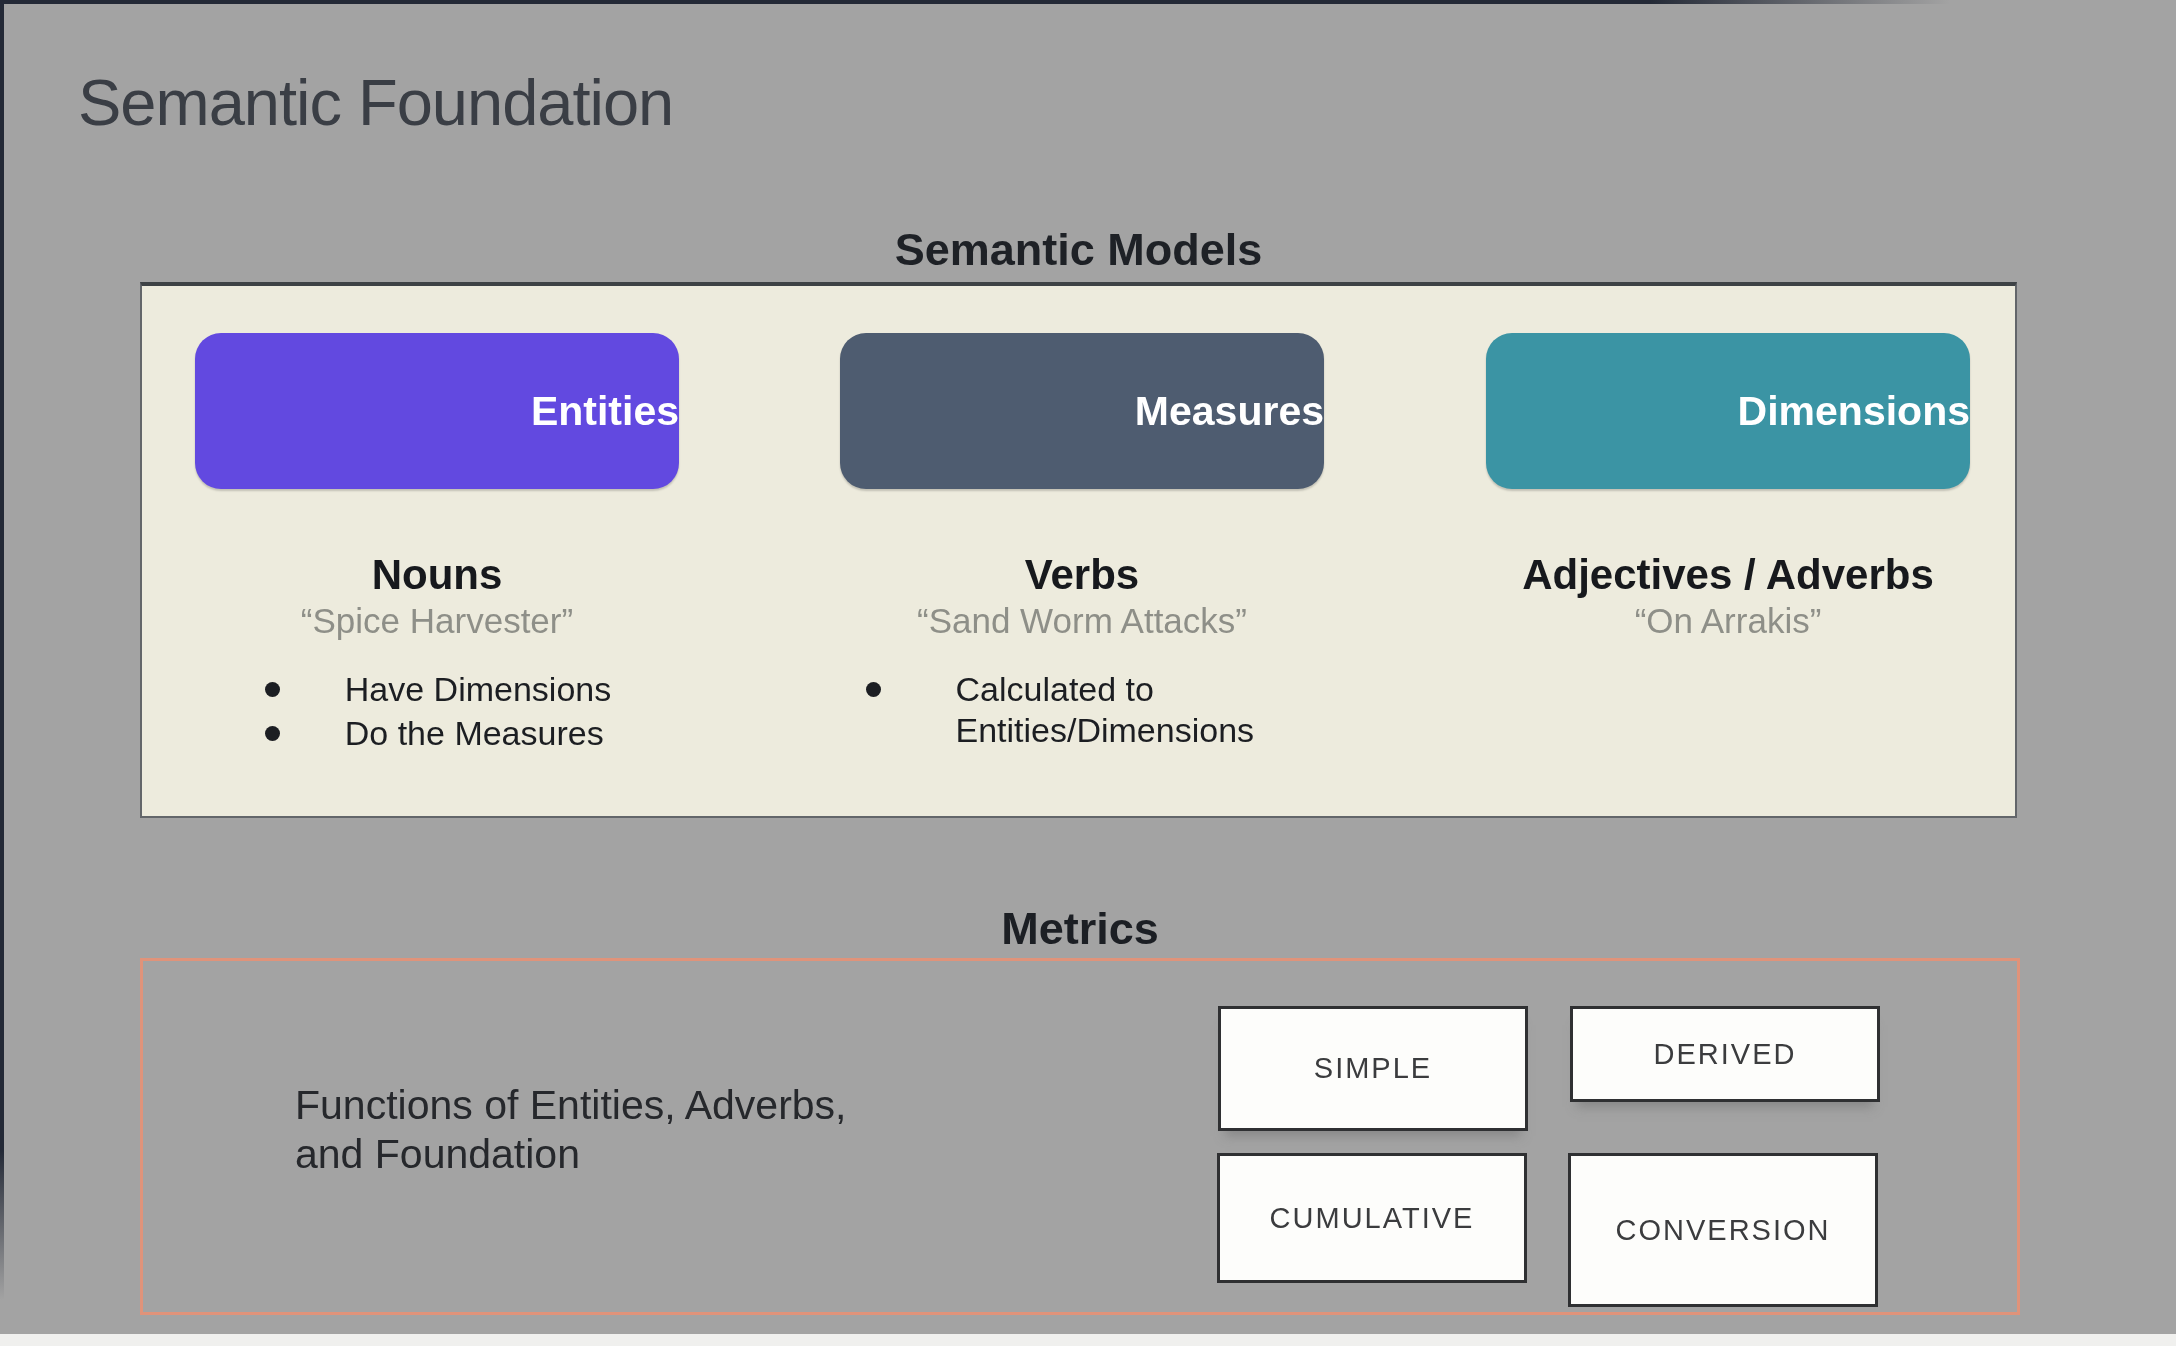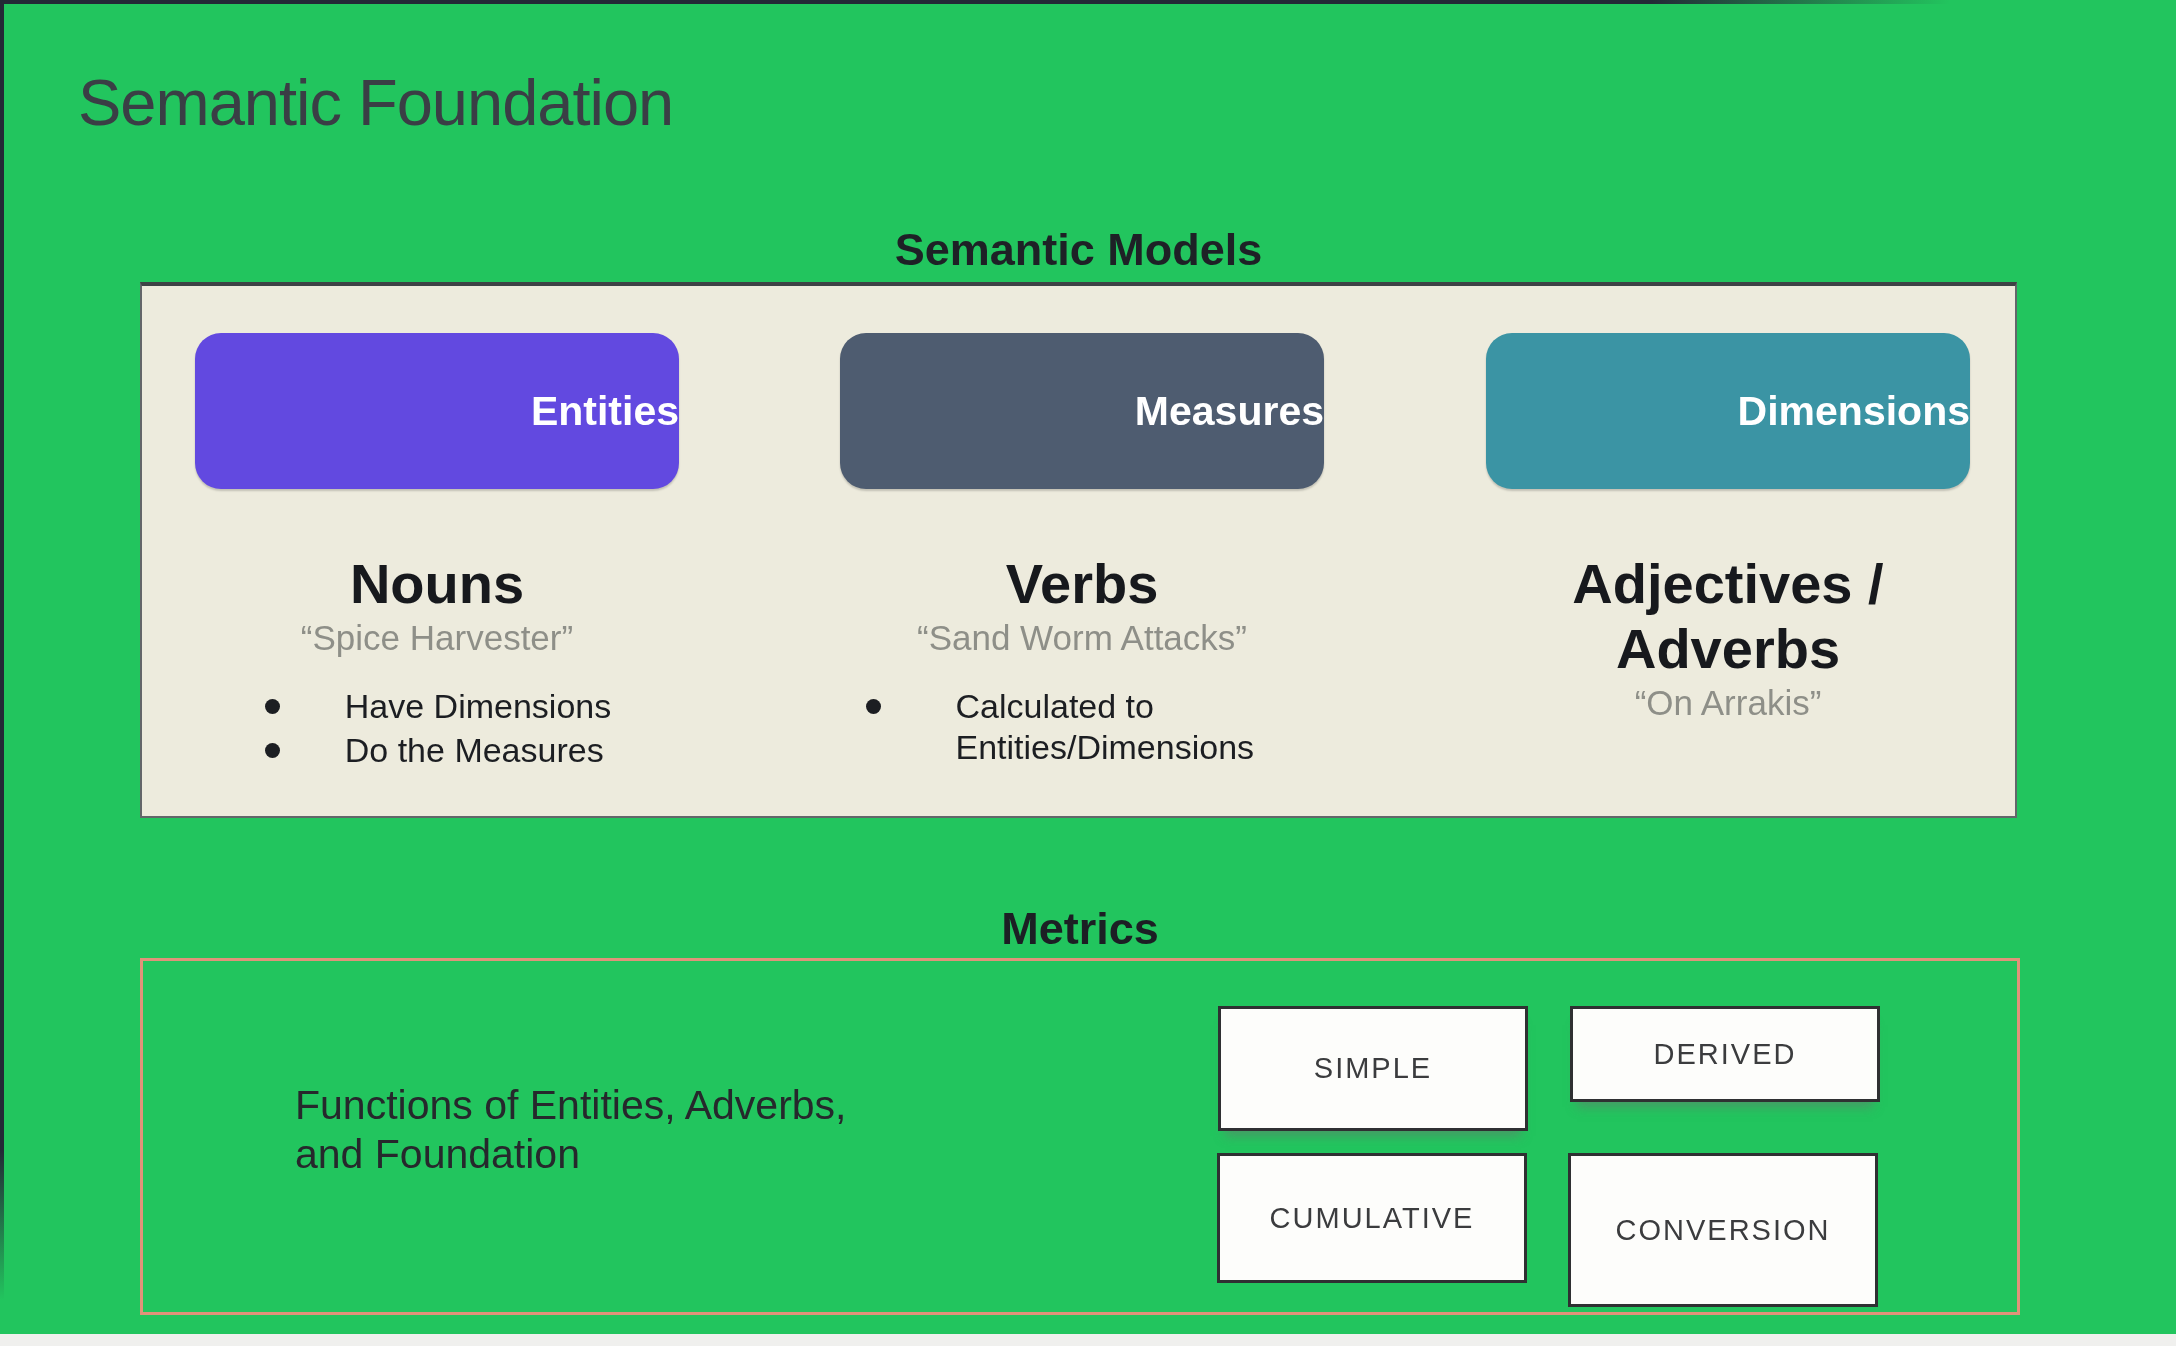--- a/index.html
+++ b/index.html
@@ -1,18 +1,18 @@
 <!DOCTYPE html>
 <html><head>
 <meta charset="utf-8">
 <style>
   html,body{margin:0;padding:0;background:#fbfbf9;}
   .stage{
     position:relative; width:2176px; height:1346px; overflow:hidden;
-    background:#22c55e; font-family:"Liberation Sans", sans-serif; color:#1c1e22;
+    background:#a3a3a3; font-family:"Liberation Sans", sans-serif; color:#1c1e22;
   }
   
   .frame-top{position:absolute;left:0;top:0;width:2176px;height:4px;
     background:linear-gradient(to right,#232936 0,#232936 1650px,rgba(35,41,54,0) 1950px);}
   .frame-left{position:absolute;left:0;top:0;width:4px;height:1346px;
     background:linear-gradient(to bottom,#232936 0,#232936 1150px,rgba(35,41,54,0) 1300px);}
   .bottom-strip{position:absolute;left:0;top:1334px;width:2176px;height:12px;background:#f0f0ee;}
 
   .slide-title{
     position:absolute;left:78px;top:66px;font-size:65px;line-height:1.15;
@@ -31,21 +31,21 @@
   .sm-col{position:absolute;top:0;height:100%;text-align:center;}
   .col-entities{left:50px;width:490px;}
   .col-measures{left:695px;width:490px;}
   .col-dimensions{left:1338px;width:496px;}
 
   .pill{
     display:block;margin:47px auto 0;width:484px;height:156px;border-radius:26px;
     color:#ffffff;font-weight:bold;font-size:41px;line-height:156px;text-align:right;
     box-shadow:0 2px 2px rgba(0,0,0,0.18);
   }
-  .col-label{margin-top:62px;font-size:56px;font-weight:bold;color:#17191d;}
+  .col-label{margin-top:62px;font-size:42px;font-weight:bold;color:#17191d;}
   .col-quote{margin-top:2px;font-size:35px;color:#8e8f88;}
   .bullets{display:inline-block;text-align:left;margin:28px 0 0;padding:0;list-style:none;}
   .col-dimensions .bullets{margin-top:40px;}
   .bullets li{position:relative;padding-left:82px;font-size:34px;line-height:41px;
     color:#1c1e22;margin-bottom:3px;}
   .col-measures .bullets li{padding-left:92px;}
   .bullet-dot{position:absolute;left:2px;top:13px;width:15px;height:15px;border-radius:50%;background:#1c1e22;}
   .bullet-text{display:inline-block;}
   .col-measures .bullet-text{max-width:345px;}
 

